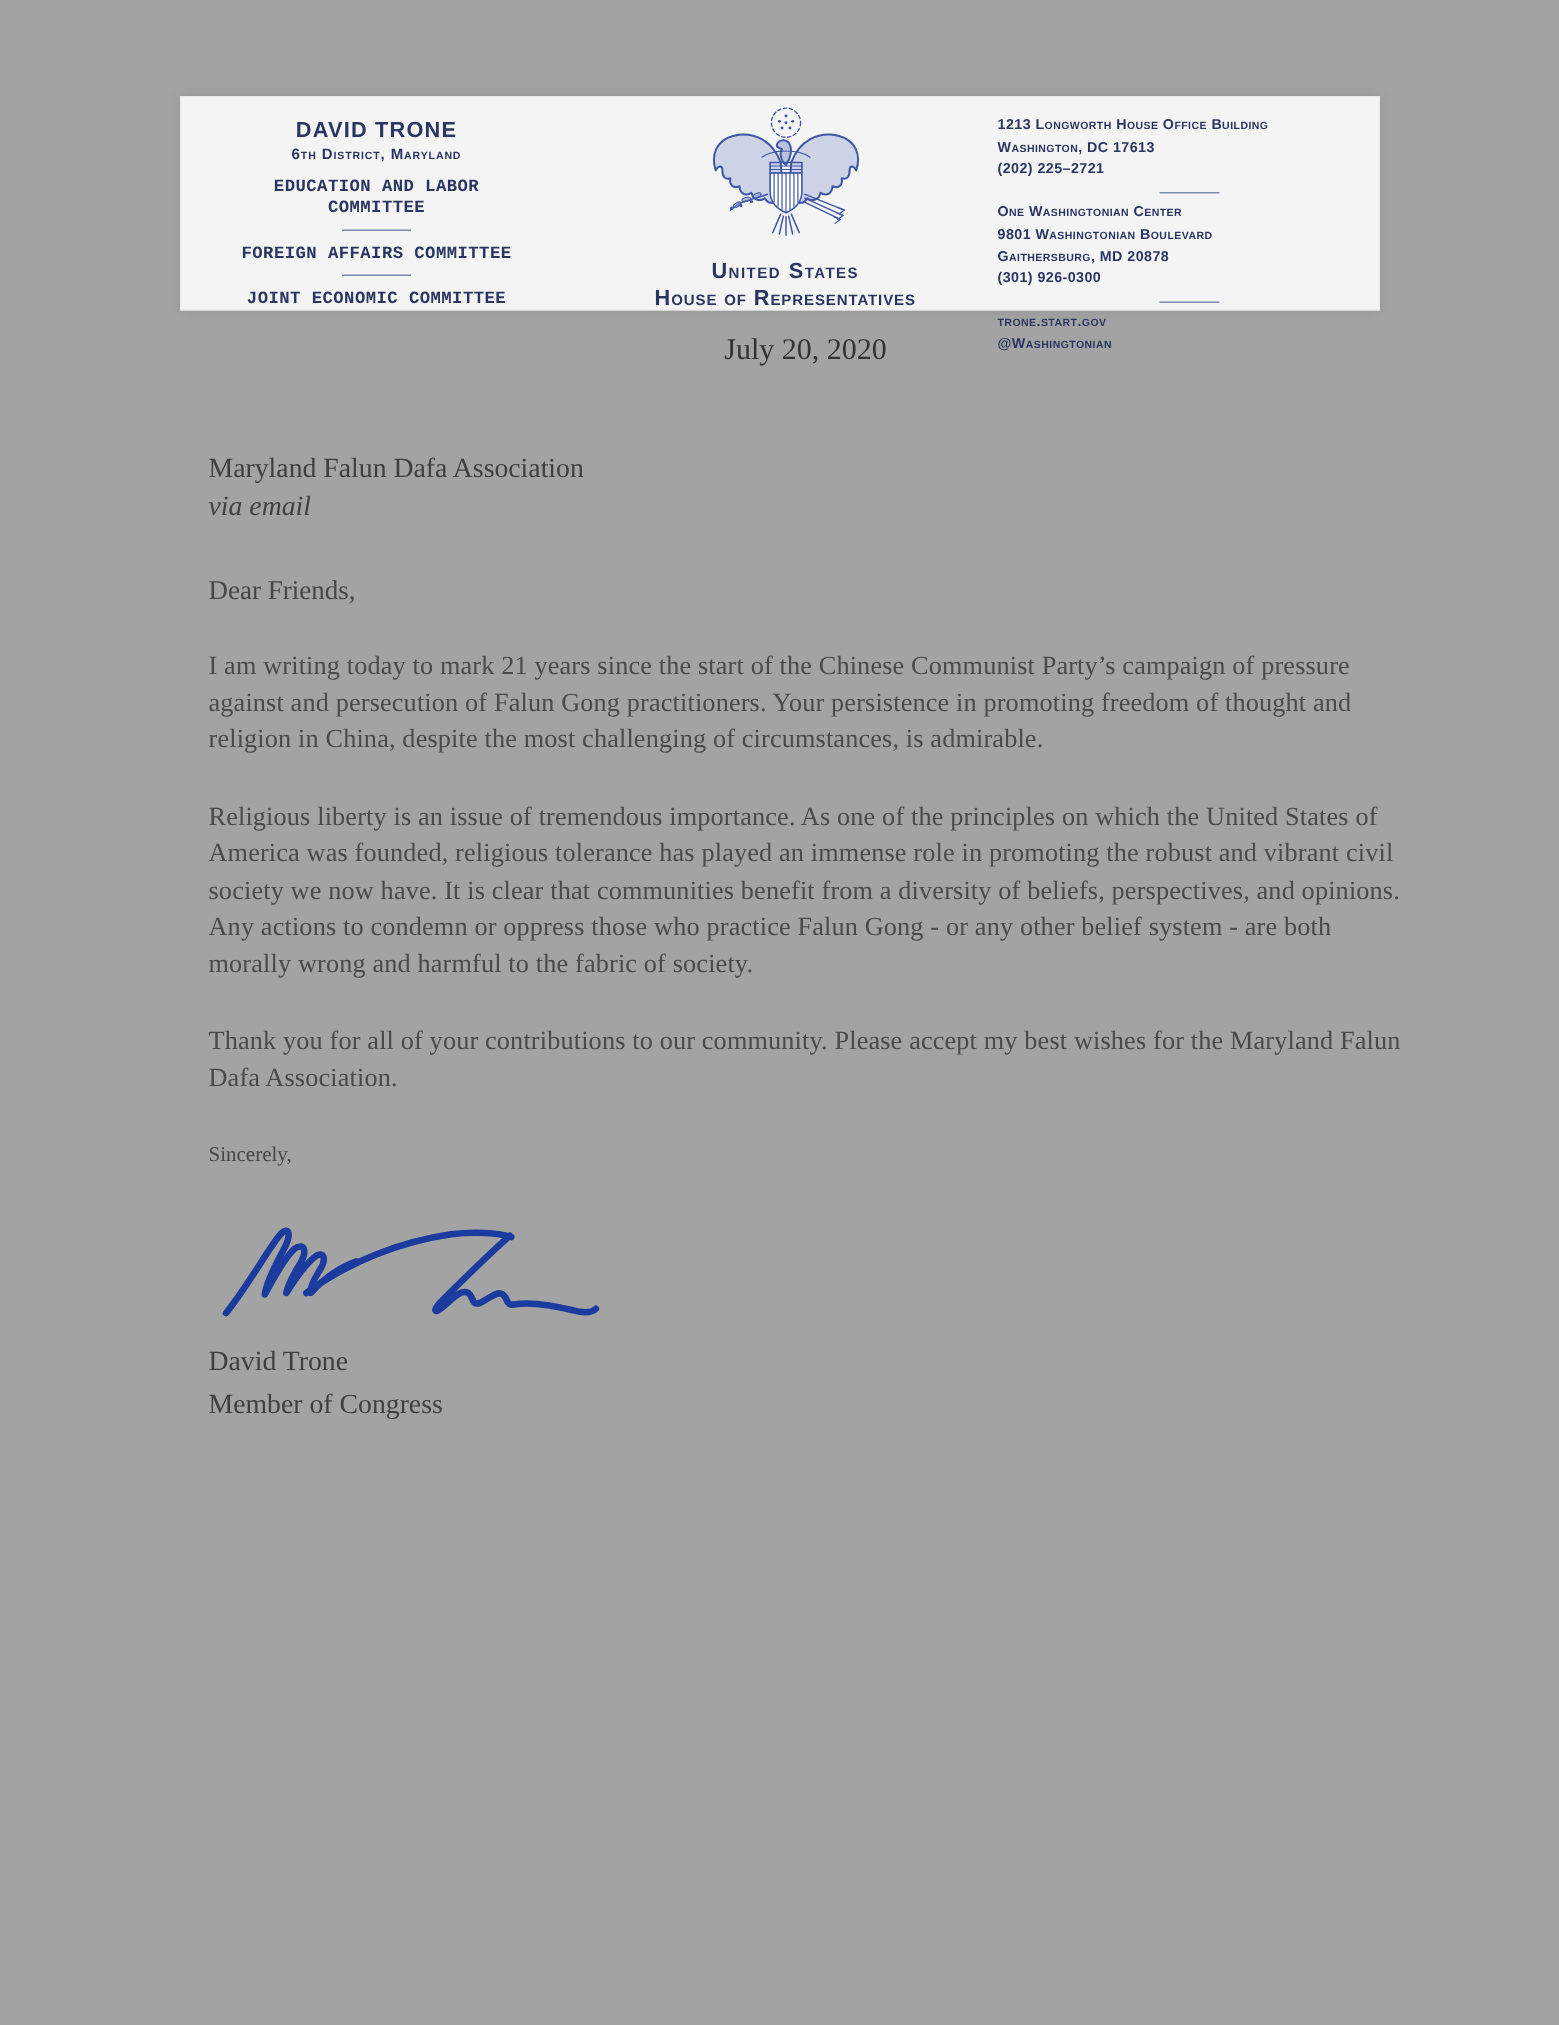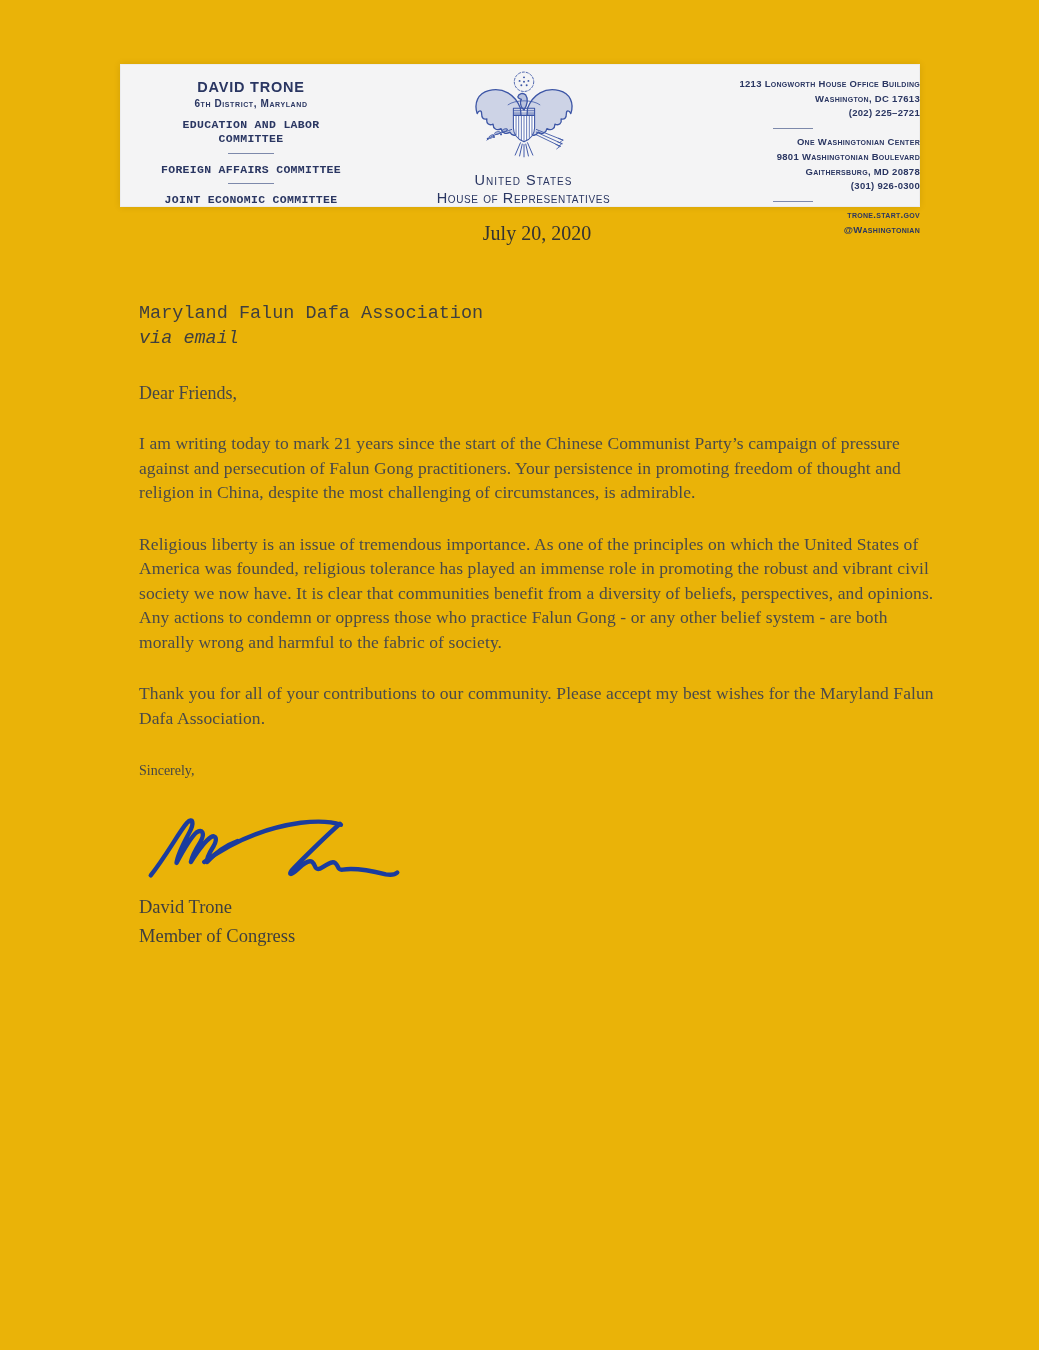--- a/index.html
+++ b/index.html
@@ -1,42 +1,42 @@
 <!DOCTYPE html>
 <html><head>
 <meta charset="utf-8">
 <style>
   html,body{margin:0;padding:0;background:#ffffff;}
   .page{
-    position:relative;width:1039px;height:1350px;background:#eab308;
+    position:relative;width:1039px;height:1350px;background:#a3a3a3;
     font-family:"Liberation Serif", serif;color:#454545;overflow:hidden;
   }
   
   .letterhead{
     position:absolute;top:64px;left:120px;width:800px;height:143px;
     background:#f4f4f5;box-shadow:0 0 7px rgba(0,0,0,0.10), inset 0 0 0 1px #ececee;
     display:flex;justify-content:space-between;
     font-family:"Liberation Sans", sans-serif;color:#2a3662;
   }
   .lh-left{width:262px;padding-top:15px;text-align:center;}
   .member-name{font-size:14.5px;font-weight:bold;letter-spacing:0.8px;}
   .member-district{font-size:10px;font-variant:small-caps;font-weight:bold;letter-spacing:0.6px;margin-top:3px;}
   .committee{font-size:11.5px;font-weight:bold;letter-spacing:0.3px;line-height:1.25;margin:9px auto 0;width:200px;font-family:Liberation Mono, monospace;}
   .rule{width:46px;border-top:1.5px solid #7d89ab;margin:6px auto 0;}
   .lh-center{flex:1;display:flex;flex-direction:column;align-items:center;padding-top:5px;}
-  .seal-text{font-variant:small-caps;font-weight:normal;color:#2a3662;text-align:center;line-height:1.25;}
+  .seal-text{font-variant:small-caps;font-weight:bold;color:#2a3662;text-align:center;line-height:1.25;}
   .seal-text .l1{font-size:14.5px;letter-spacing:1px;}
   .seal-text .l2{font-size:14.5px;letter-spacing:0.6px;}
-  .lh-right{width:255px;padding-top:13px;text-align:right;}
+  .lh-right{width:255px;padding-top:13px;text-align:left;}
   .office{font-size:9.5px;font-variant:small-caps;font-weight:bold;line-height:1.55;letter-spacing:0.3px;}
   .lh-right .rule{margin:7px auto 6px;width:40px;border-top-width:1px;}
   
   .content{position:absolute;top:222px;left:139px;width:796px;}
   .date{text-align:center;font-size:20px;color:#333333;margin:0 0 0 0;}
-  .recipient-block{margin-top:56px;font-size:18.5px;color:#3f3f3f;line-height:25px;font-family:Liberation Mono, monospace;}
+  .recipient-block{margin-top:56px;font-size:18.5px;color:#3f3f3f;line-height:25px;}
   .via{font-style:italic;}
   .salutation{margin-top:32px;font-size:18px;color:#464646;}
   p.body-par{margin:27px 0 0 0;font-size:17.5px;line-height:24.5px;color:#4a4a4a;letter-spacing:0.1px;}
   .closing{margin-top:33px;font-size:14px;color:#464646;}
   .signature{margin:18px 0 0 6px;}
   .sig-block{margin-top:6px;font-size:18.5px;color:#3f3f3f;line-height:29px;}
 </style>
 </head>
 <body>
 

